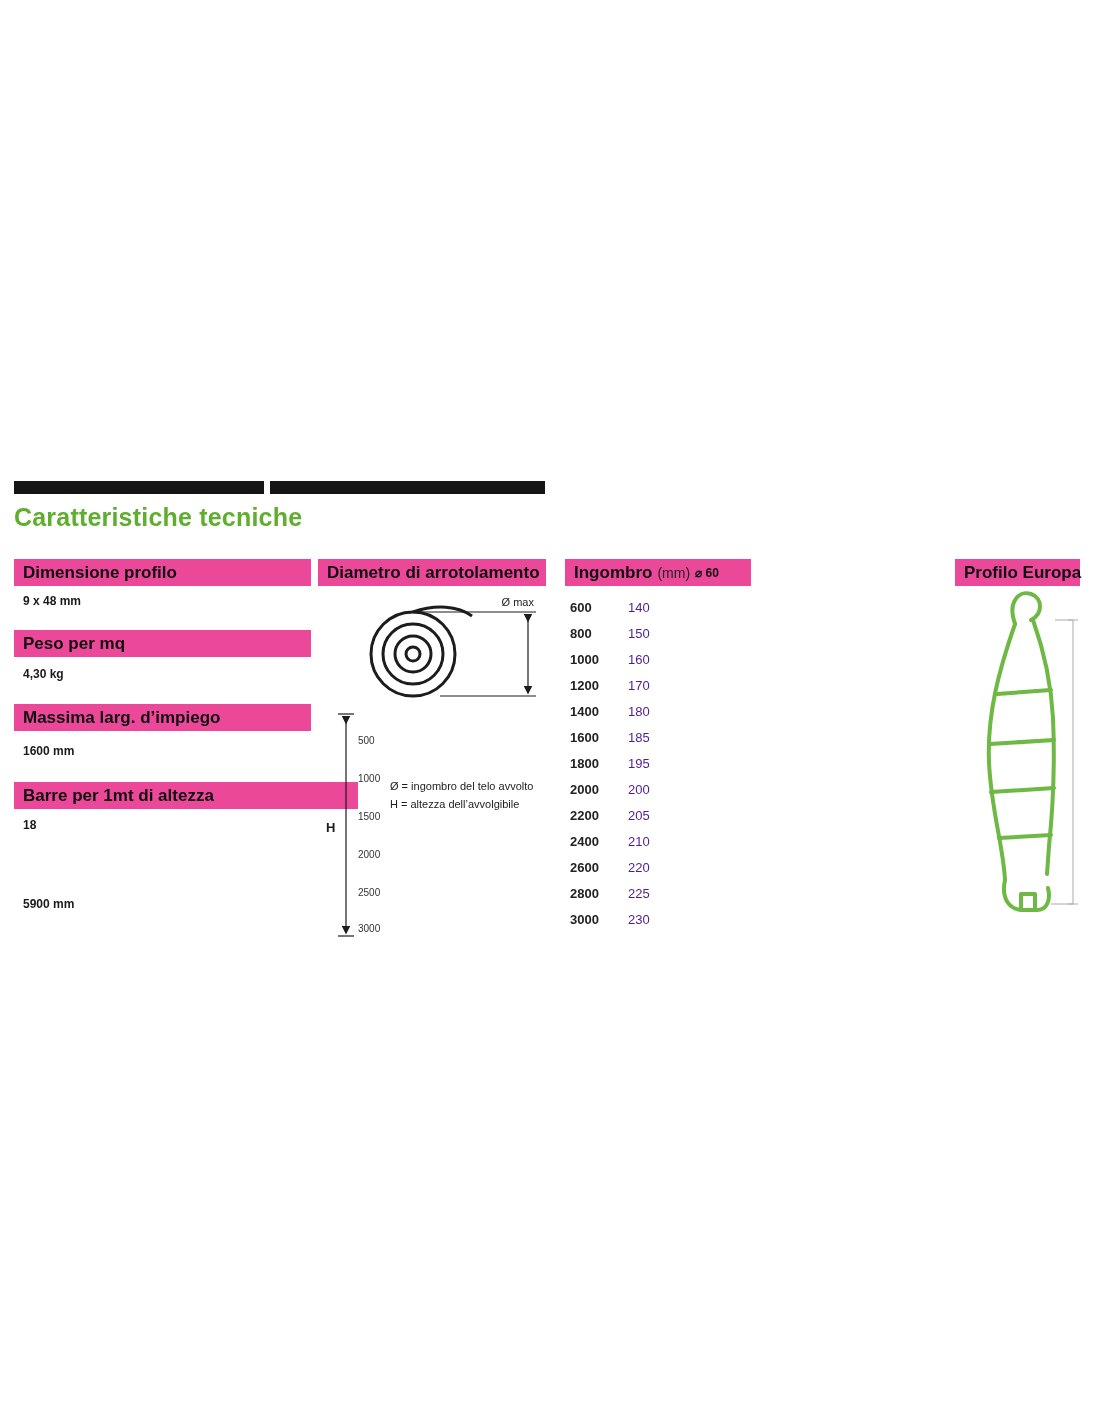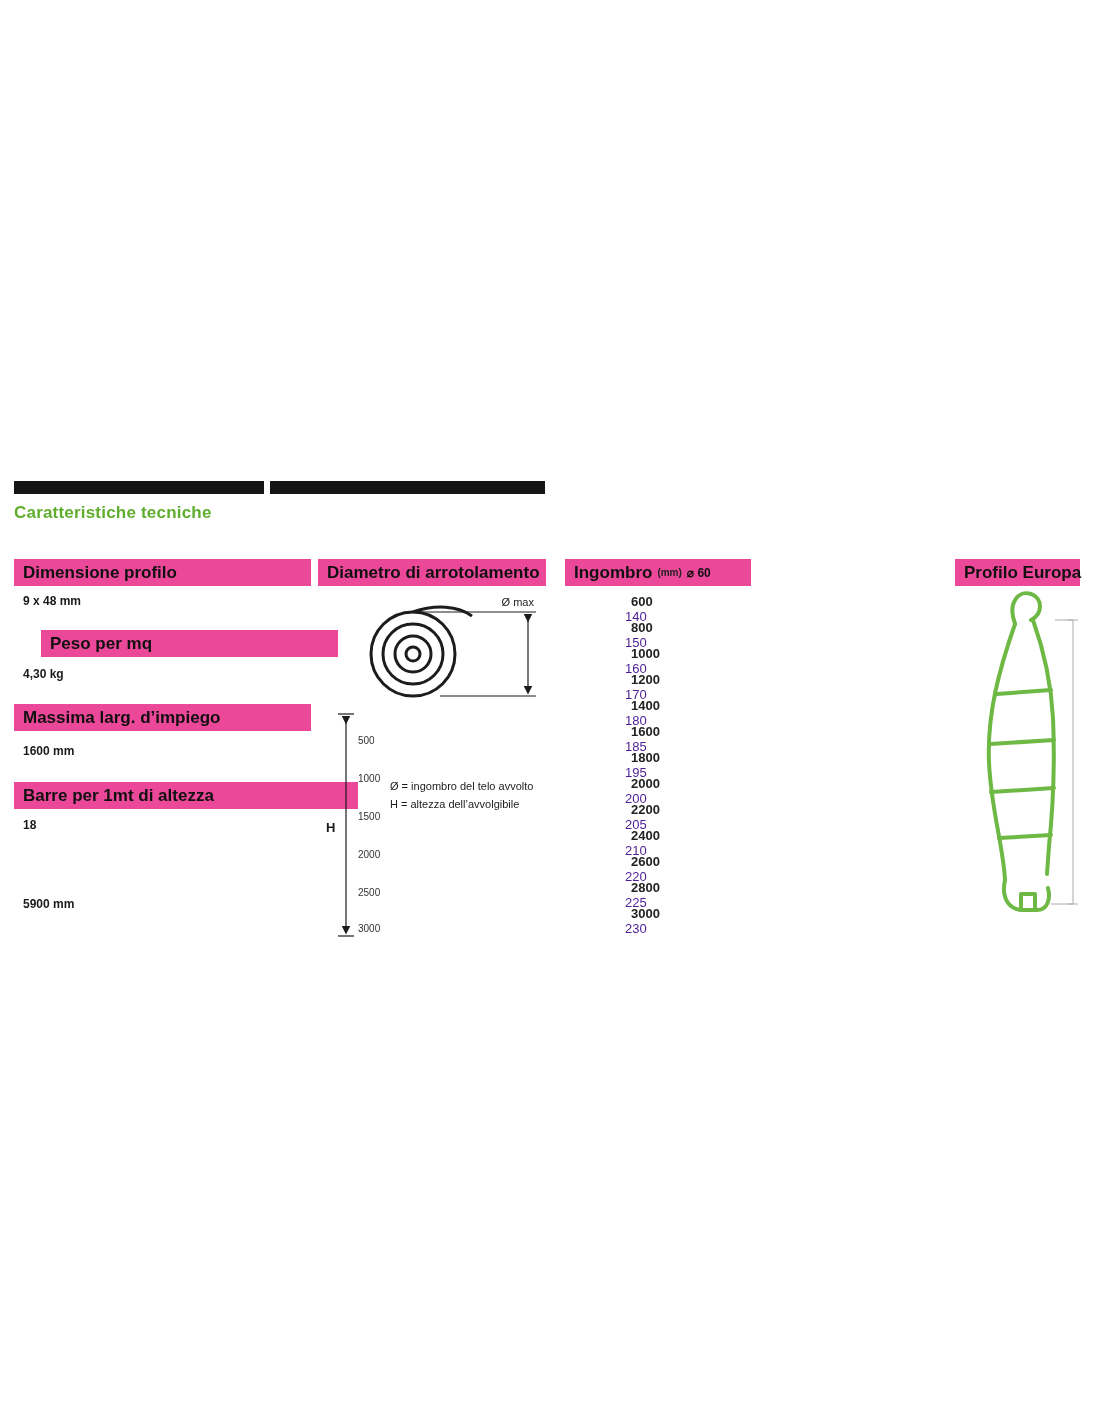--- a/index.html
+++ b/index.html
@@ -7,62 +7,62 @@
     position:relative;
     width:1100px;height:1422px;
     background:#ffffff;
     font-family:"Liberation Sans", sans-serif;
     color:#161616;
     overflow:hidden;
   }
   .abs{position:absolute;box-sizing:border-box;}
   .black-bar{background:#151515;height:13px;}
   .section-title{
-    font-size:17px;font-weight:bold;color:#5fae2e;
+    font-size:25px;font-weight:bold;color:#5fae2e;
     letter-spacing:0.2px;
   }
   .hdr{
     background:#ec4899;height:27px;
     display:flex;align-items:center;
     padding-left:9px;
     font-size:17px;font-weight:bold;color:#101010;
     white-space:nowrap;
   }
   .hdr .note{
-    font-weight:bold;font-size:10px;margin-left:5px;color:#222;
+    font-weight:normal;font-size:14px;margin-left:5px;color:#222;
   }
   .hdr .dia{
     font-weight:bold;font-size:12px;margin-left:5px;
   }
   .val{
     font-size:12px;font-weight:bold;color:#1a1a1a;
     padding-left:9px;white-space:nowrap;
   }
   .ing-table{display:flex;flex-direction:column;}
-  .ing-row{display:flex;height:26px;align-items:center;flex-direction:column;}
+  .ing-row{display:flex;height:26px;align-items:center;}
   .ing-cell-h{width:58px;font-size:13px;font-weight:bold;color:#222;}
   .ing-cell-d{width:70px;font-size:13px;font-weight:normal;color:#4c1d95;}
   svg text{font-family:"Liberation Sans", sans-serif;}
 </style>
 </head>
 <body>
 
 <div id="page">
 
   <div class="abs black-bar" style="left:14px;top:481px;width:250px;"></div>
   <div class="abs black-bar" style="left:270px;top:481px;width:275px;"></div>
 
   <div class="abs section-title" style="left:14px;top:503px;">Caratteristiche tecniche</div>
 
   <div class="abs hdr" style="left:14px;top:559px;width:297px;">
     <span>Dimensione profilo</span>
   </div>
   <div class="abs val" style="left:14px;top:594px;">9 x 48 mm</div>
 
-  <div class="abs hdr" style="left:14px;top:630px;width:297px;margin-left:27px;">
+  <div class="abs hdr" style="left:14px;top:630px;width:297px;">
     <span>Peso per mq</span>
   </div>
   <div class="abs val" style="left:14px;top:667px;">4,30 kg</div>
 
   <div class="abs hdr" style="left:14px;top:704px;width:297px;">
     <span>Massima larg. d’impiego</span>
   </div>
   <div class="abs val" style="left:14px;top:744px;">1600 mm</div>
 
   <div class="abs hdr" style="left:14px;top:782px;width:344px;">

